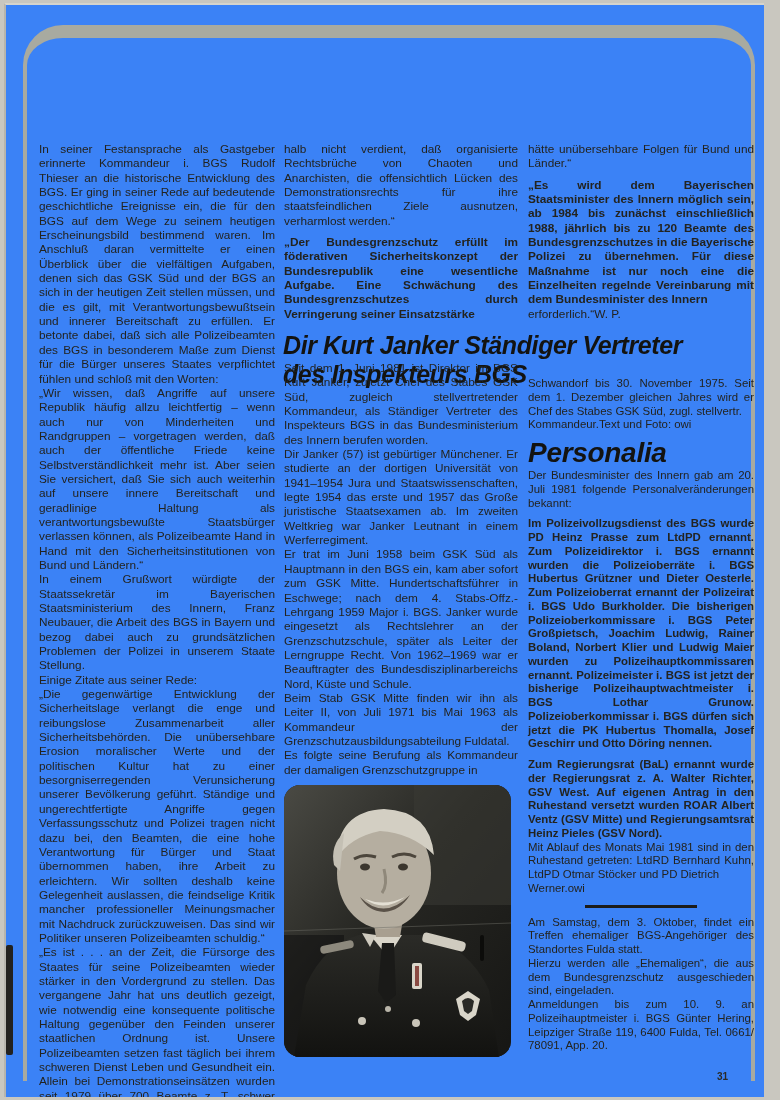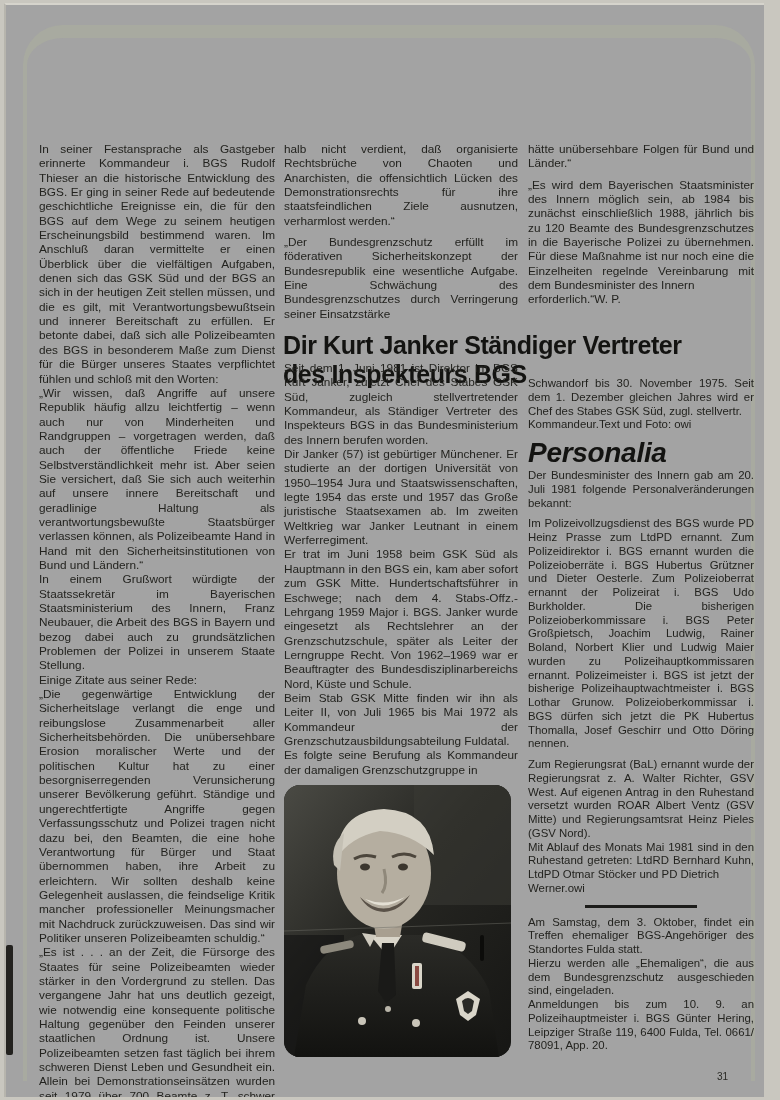--- a/index.html
+++ b/index.html
@@ -6,21 +6,21 @@
   html,body { width:780px; height:1100px; }
   body {
     background:#c9c7bf;
     font-family:"Liberation Sans","DejaVu Sans",sans-serif;
     color:#23231f;
     position:relative;
     overflow:hidden;
   }
   .page {
     position:absolute; left:4px; top:3px; width:760px; height:1094px;
-    background:#a3a3a3;
+    background:#3b82f6;
     border-left:2px solid #b7b5ad;
     border-top:2px solid #d6d4cc;
     overflow:hidden;
   }
   .edge-shadow {
     position:absolute; left:0; top:940px; width:7px; height:110px;
     background:#23221f; border-radius:2px;
   }
   .frame {
     position:absolute; left:17px; top:20px; width:732px; height:1056px;
@@ -30,48 +30,48 @@
     border-bottom:none;
     border-radius:40px 40px 0 0;
   }
   .col {
     position:absolute;
     text-align:justify;
     hyphens:auto; -webkit-hyphens:auto;
   }
   .body-txt { font-size:11.8px; line-height:14.35px; }
   .body-txt-sm { font-size:11.4px; line-height:13.75px; }
-  .col p.gap { margin-top:7px; }
+  .col p.gap { margin-top:7px;font-weight:bold; }
   .col1 { left:33px;  top:137px; width:236px; height:950px; }
   .col2-top { left:278px; top:137px; width:234px; }
   .col3-top { left:522px; top:137px; width:226px; }
   .headline {
     position:absolute; left:277px; top:326px; width:480px;
-    font-size:25px; line-height:29px; font-weight:bold; 
+    font-size:25px; line-height:29px; font-weight:bold; font-style:italic;
     letter-spacing:-0.4px; color:#131311;
   }
   .col2-art { left:278px; top:356px; width:234px; }
   .col3-art { left:522px; top:372px; width:226px; }
   .split-line { display:flex; }
   .personalia-h {
     font-size:28px; line-height:22px; font-weight:bold; font-style:italic;
     color:#131311; margin:10px 0 5px 0; text-align:left;
     letter-spacing:-0.3px;
   }
   .rule {
     width:112px; height:3px; background:#1c1c1a; margin:9px auto 8px auto;
   }
   .photo {
     margin-top:8px; width:227px; height:272px;
     border-radius:16px; overflow:hidden; background:#1d1d1b;
   }
   .photo svg { display:block; width:100%; height:100%; }
   .pagenum {
     position:absolute; left:711px; top:1066px;
-    font-size:10px; font-weight:normal; color:#2a2a26;
+    font-size:10px; font-weight:bold; color:#2a2a26;
   }
 </style>
 </head>
 <body>
 
 <div class="page">
 
   <div class="frame"></div>
 
   <div class="col col1 body-txt">
@@ -97,23 +97,23 @@
     </div>
   </div>
 
   <div class="headline">
     <div>Dir Kurt Janker Ständiger Vertreter</div>
     <div>des Inspekteurs BGS</div>
   </div>
 
   <div class="col col2-art body-txt">
     <p>Seit dem 1. Juni 1981 ist Direktor im BGS Kurt Janker, zuletzt Chef des Stabes GSK Süd, zugleich stellvertretender Kommandeur, als Ständiger Vertreter des Inspekteurs BGS in das Bundesministerium des Innern berufen worden.</p>
-    <p>Dir Janker (57) ist gebürtiger Münchener. Er studierte an der dortigen Universität von 1950–1954 Jura und Staatswissenschaften, legte 1954 das erste und 1957 das Große juristische Staatsexamen ab. Im zweiten Weltkrieg war Janker Leutnant in einem Werferregiment.</p>
+    <p>Dir Janker (57) ist gebürtiger Münchener. Er studierte an der dortigen Universität von 1941–1954 Jura und Staatswissenschaften, legte 1954 das erste und 1957 das Große juristische Staatsexamen ab. Im zweiten Weltkrieg war Janker Leutnant in einem Werferregiment.</p>
     <p>Er trat im Juni 1958 beim GSK Süd als Hauptmann in den BGS ein, kam aber sofort zum GSK Mitte. Hundertschaftsführer in Eschwege; nach dem 4. Stabs-Offz.-Lehrgang 1959 Major i. BGS. Janker wurde eingesetzt als Rechtslehrer an der Grenzschutzschule, später als Leiter der Lerngruppe Recht. Von 1962–1969 war er Beauftragter des Bundesdisziplinarbereichs Nord, Küste und Schule.</p>
-    <p>Beim Stab GSK Mitte finden wir ihn als Leiter II, von Juli 1965 bis Mai 1972 als Kommandeur der Grenzschutzausbildungsabteilung Fuldatal.</p>
+    <p>Beim Stab GSK Mitte finden wir ihn als Leiter II, von Juli 1971 bis Mai 1963 als Kommandeur der Grenzschutzausbildungsabteilung Fuldatal.</p>
     <p>Es folgte seine Berufung als Kommandeur der damaligen Grenzschutzgruppe in</p>
 
     <div class="photo">
       <svg viewBox="0 0 227 272" preserveAspectRatio="none">
         <defs>
           <linearGradient id="bgGrad" x1="0" y1="0" x2="1" y2="1">
             <stop offset="0" stop-color="#4a4a44"></stop>
             <stop offset="0.45" stop-color="#262622"></stop>
             <stop offset="1" stop-color="#161614"></stop>
           </linearGradient>

